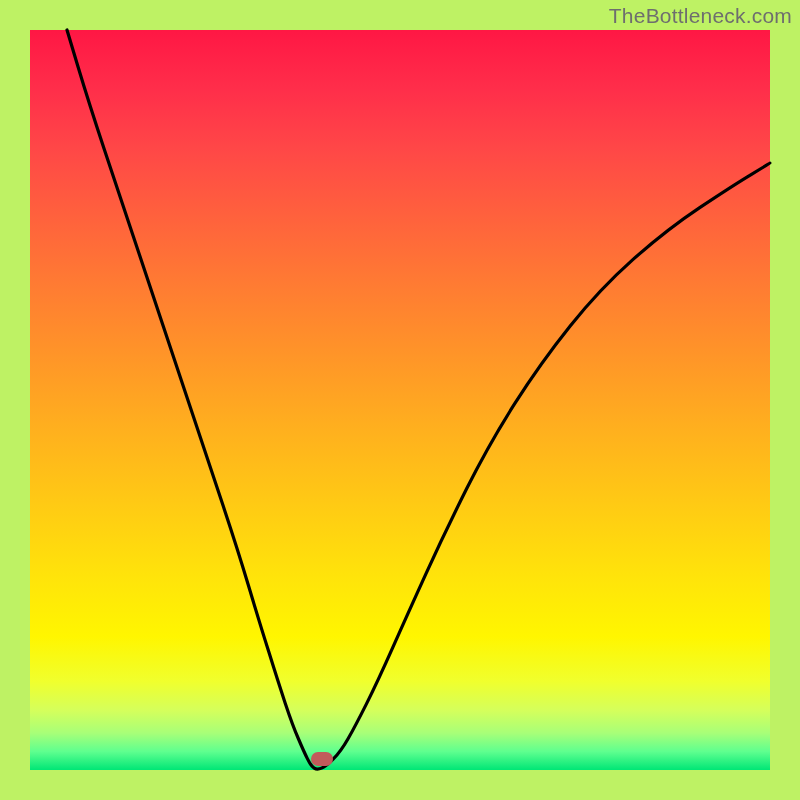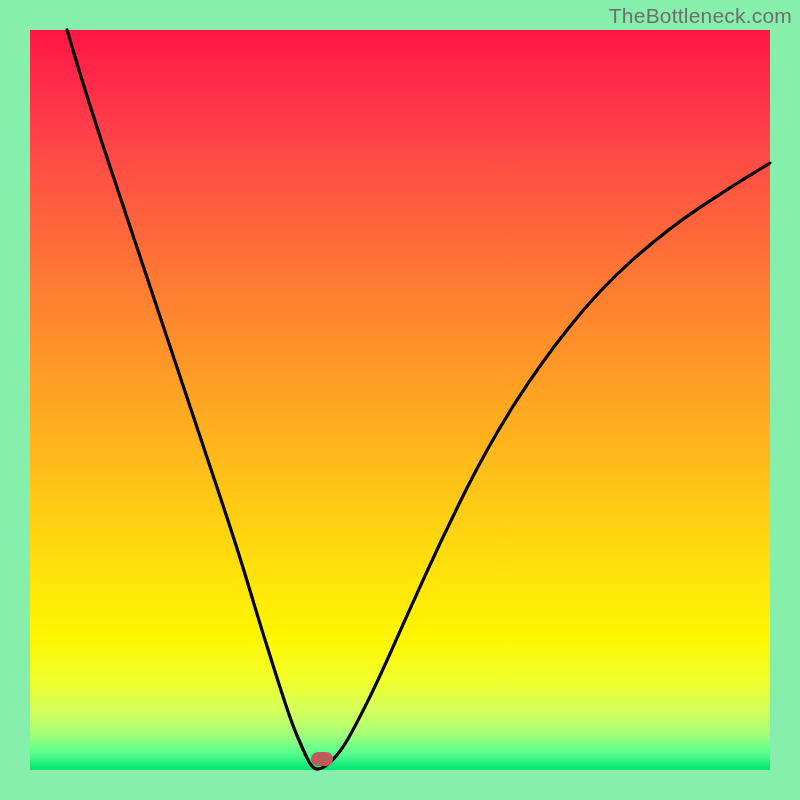--- a/index.html
+++ b/index.html
@@ -8,21 +8,21 @@
     width: 800px;
     height: 800px;
     background: #000;
     overflow: hidden;
     font-family: Arial, Helvetica, sans-serif;
   }
   .frame {
     position: relative;
     width: 800px;
     height: 800px;
-    background: #86efac;
+    background: #bef264;
   }
   .plot-area {
     position: absolute;
     left: 30px;
     top: 30px;
     width: 740px;
     height: 740px;
     
     background: linear-gradient(
       to bottom,

